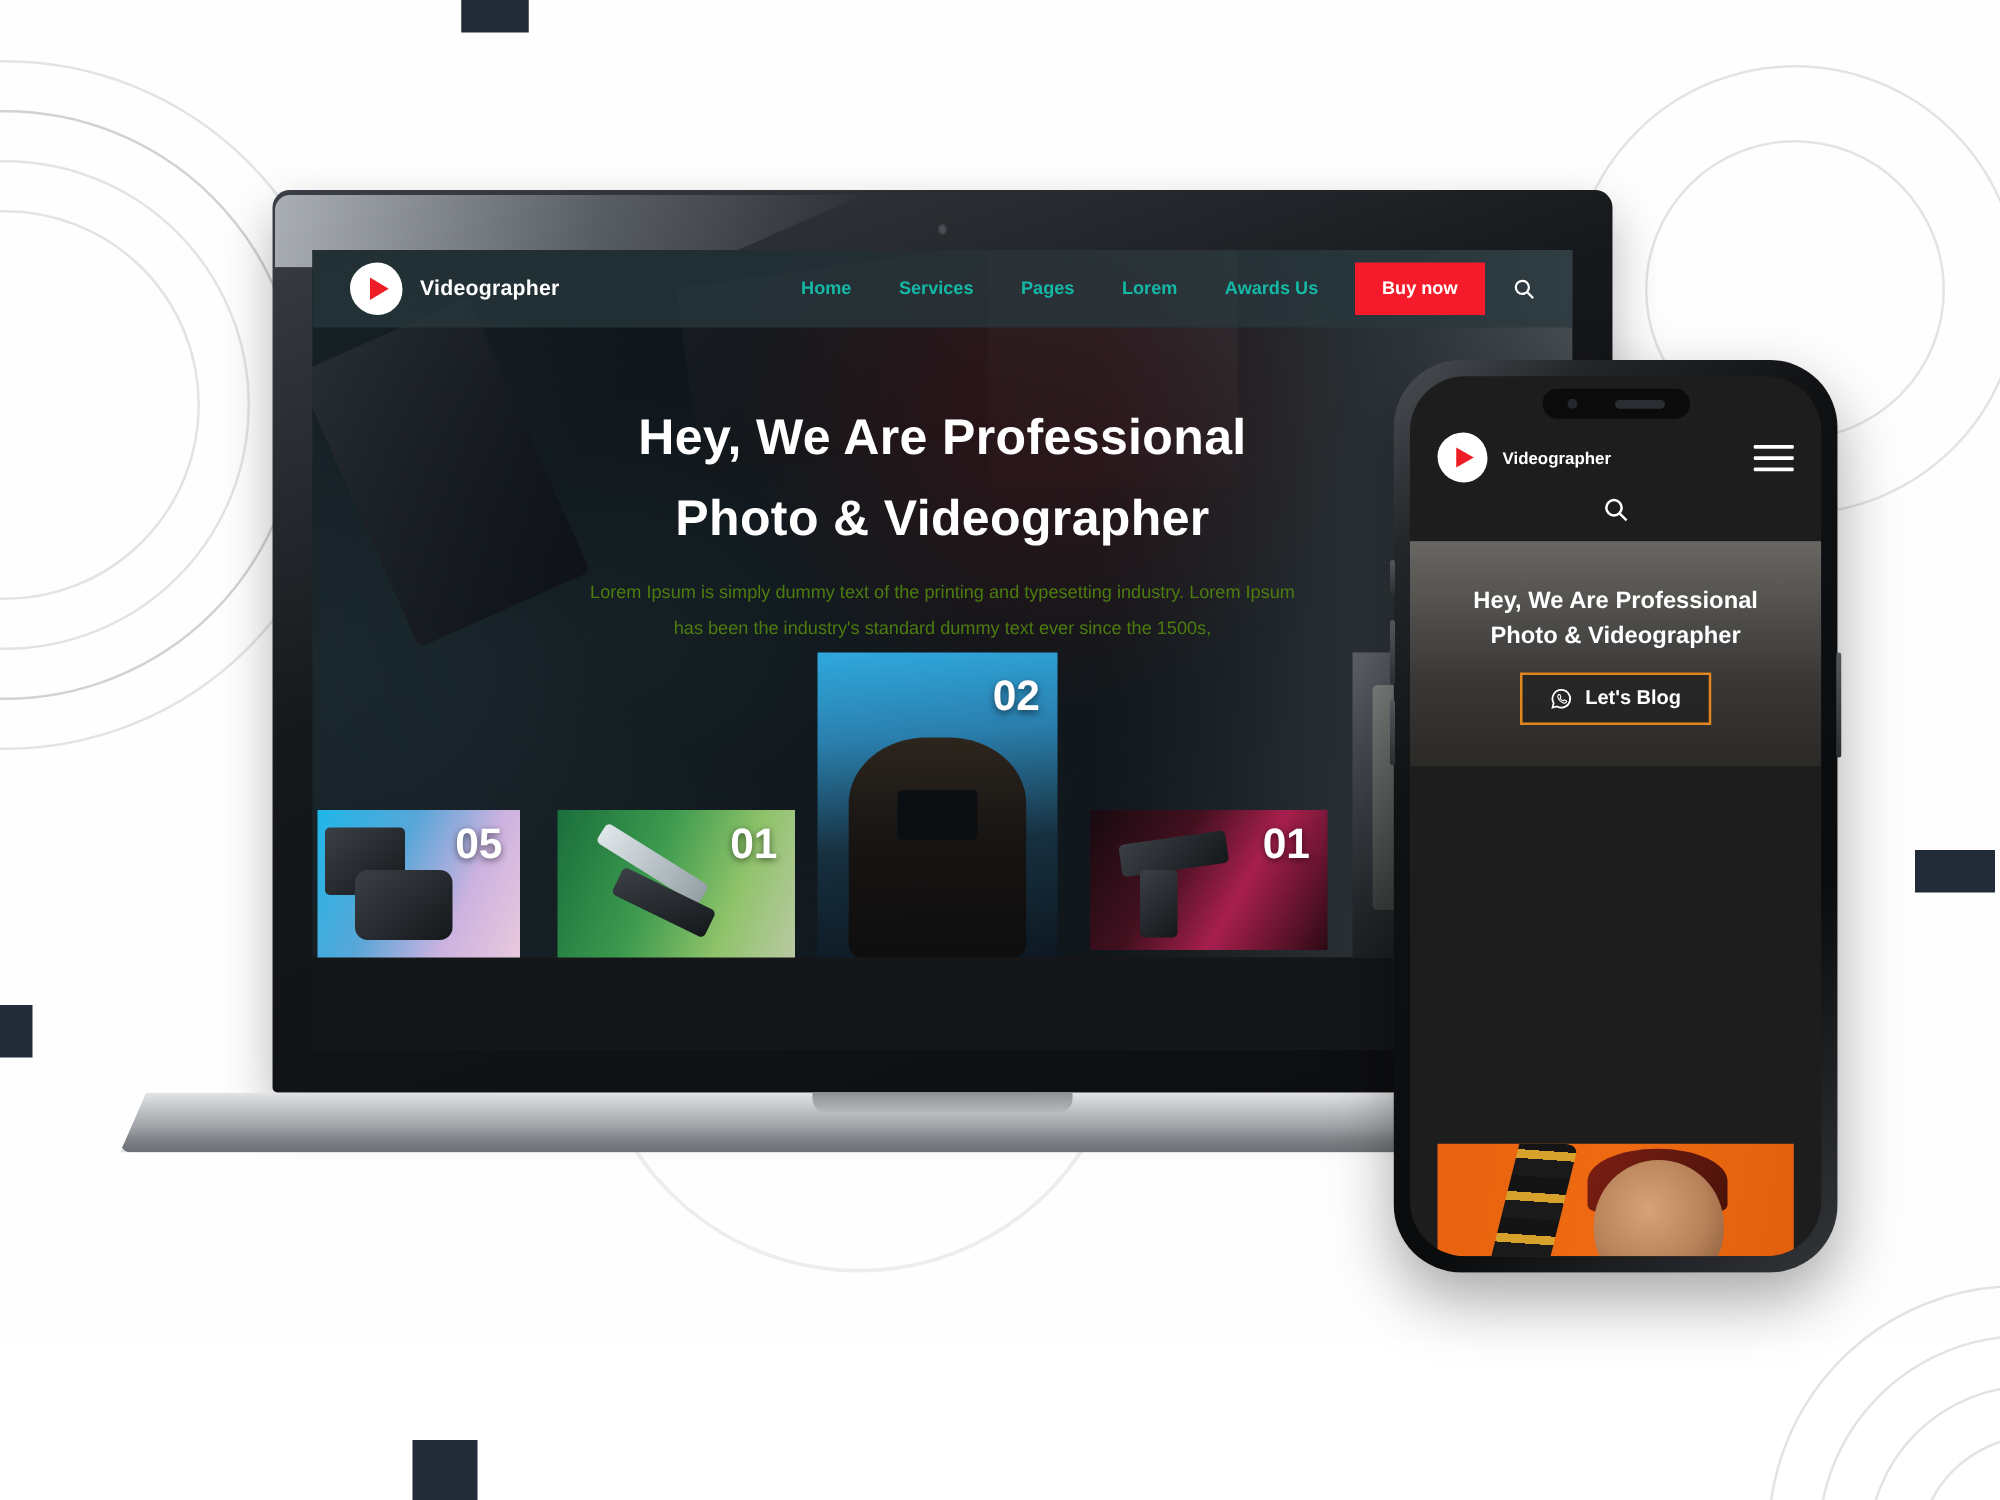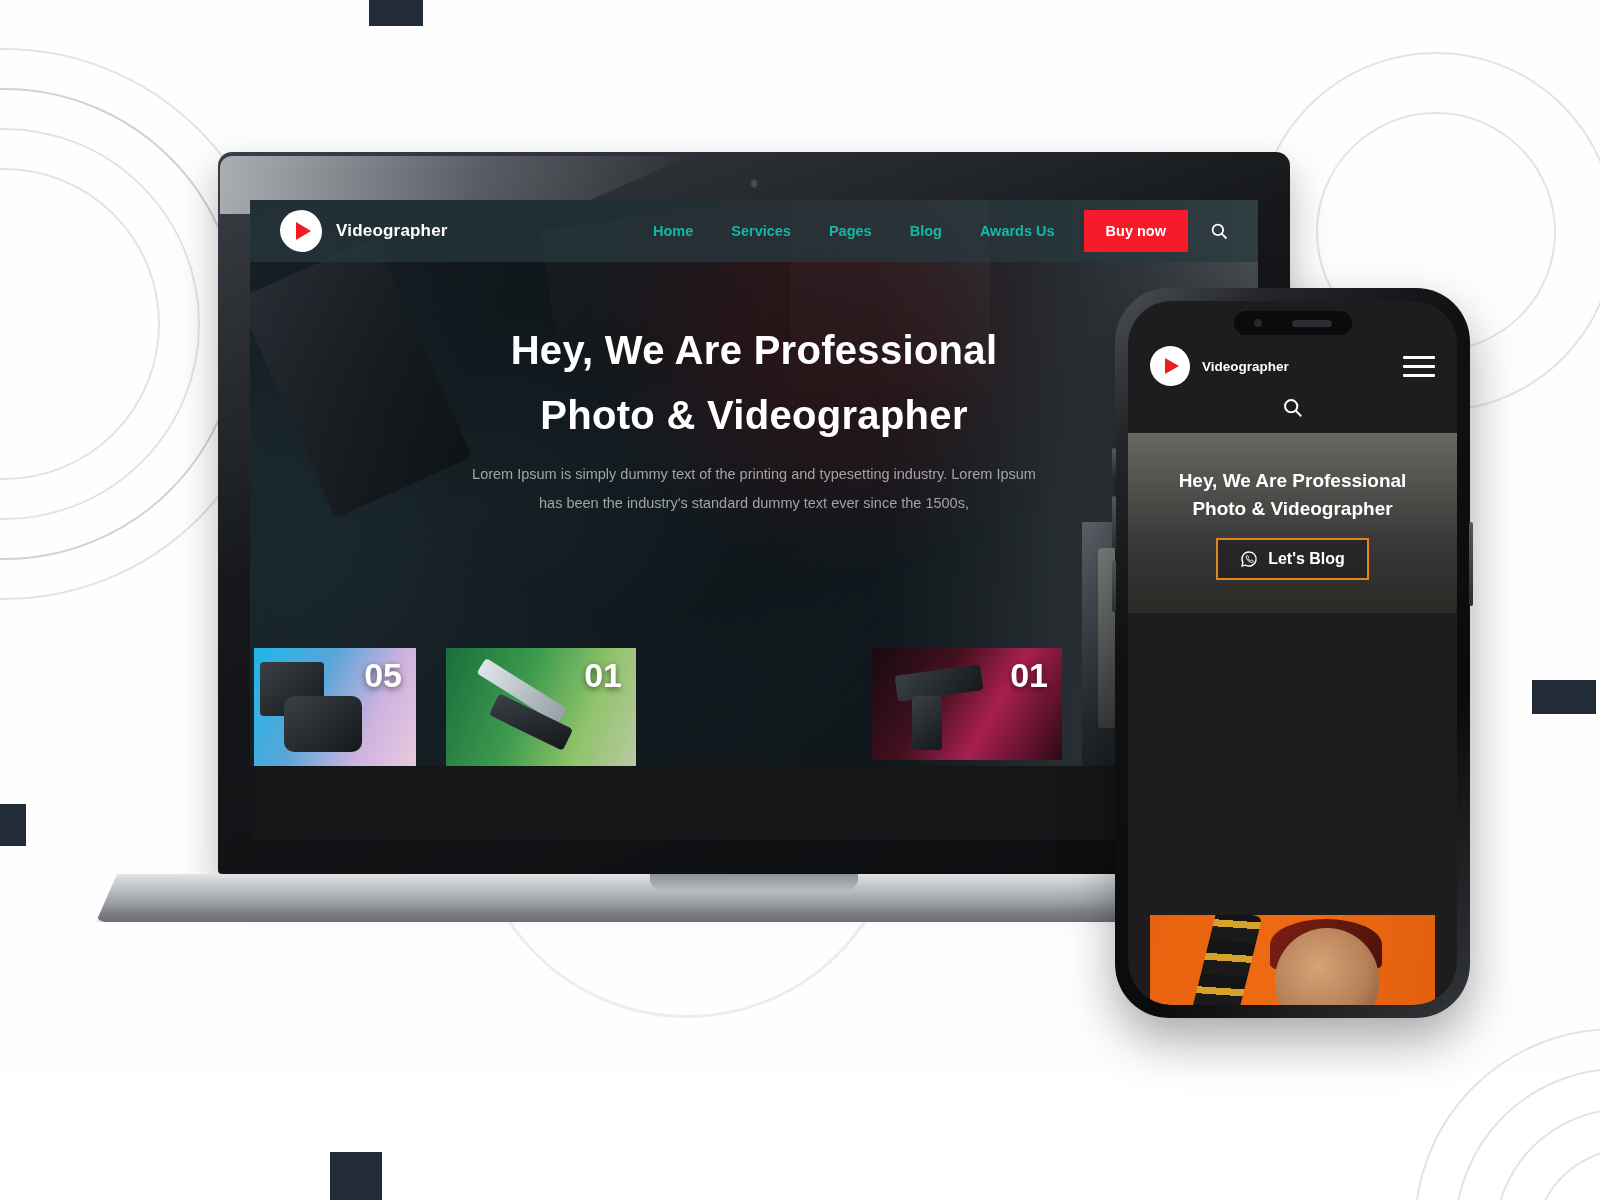--- a/index.html
+++ b/index.html
@@ -92,21 +92,21 @@
       linear-gradient(90deg, rgba(0,0,0,0) 62%, rgba(160,168,175,.22) 88%, rgba(190,196,200,.30) 100%);
   }
   .cam-shape {
     position:absolute; background: linear-gradient(150deg,#2a3036,#14181c);
     border-radius: 6px; opacity:.9;
   }
   .hero-text { position: absolute; left:0; right:0; top: 118px; text-align:center; z-index:3; }
   .h-line {
     color:#fff; font-size: 40px; font-weight: 700; letter-spacing:.3px; line-height: 1.62;
   }
-  .h-sub { color:#a3a3a3; font-size: 14.5px; line-height: 1.75; margin-top: 14px; }
+  .h-sub { color:#4d7c0f; font-size: 14.5px; line-height: 1.75; margin-top: 14px; }
 
   
   .cards { position:absolute; left:0; right:0; bottom: 74px; height: 270px; z-index:4; }
   .card { position:absolute; overflow:hidden; }
   .card .num {
     position:absolute; color:#fff; font-weight: 700; font-size: 34px;
     right: 14px; text-shadow: 0 2px 6px rgba(0,0,0,.55);
   }
   .c05 { left: 4px; bottom: 0; width: 162px; height: 118px;
          background: linear-gradient(115deg,#1fb6e8 0%, #58a6d8 38%, #cdb2e0 70%, #e8c9dd 100%); }
@@ -273,21 +273,21 @@
             <div class="logo-blob">
               <div class="play-tri"></div>
             </div>
             <div class="brand-name">Videographer</div>
           </div>
 
           <div class="nav-links">
             <div class="nav-link">Home</div>
             <div class="nav-link">Services</div>
             <div class="nav-link">Pages</div>
-            <div class="nav-link">Blog</div>
+            <div class="nav-link">Lorem</div>
             <div class="nav-link">Awards Us</div>
             <div class="buy-btn">Buy now</div>
             <div class="search-ic">
               <svg width="18" height="18" viewBox="0 0 24 24" fill="none" stroke="#fff" stroke-width="2.4">
                 <circle cx="10.5" cy="10.5" r="7"></circle>
                   <line x1="15.8" y1="15.8" x2="22" y2="22"></line>
               </svg>
             </div>
           </div>
         </div>
@@ -305,20 +305,25 @@
             <div class="gear" style="left:30px; top:48px; width:78px; height:56px; border-radius:10px;"></div>
             <div class="num">05</div>
           </div>
 
           <div class="card c01">
             <div class="gear" style="left:28px; top:34px; width:96px; height:18px; transform:rotate(32deg); background:linear-gradient(90deg,#dfe6e9,#95a0a6);"></div>
             <div class="gear" style="left:44px; top:62px; width:82px; height:24px; transform:rotate(26deg);"></div>
             <div class="num">01</div>
           </div>
 
+          <div class="card c02">
+            <div class="person"></div>
+            <div class="gear" style="left:50%; top:110px; margin-left:-32px; width:64px; height:40px; background:#0c0f12;"></div>
+            <div class="num">02</div>
+          </div>
 
           <div class="card c03">
             <div class="gear" style="left:24px; top:22px; width:86px; height:26px; transform:rotate(-8deg);"></div>
             <div class="gear" style="left:40px; top:48px; width:30px; height:54px;"></div>
             <div class="num">01</div>
           </div>
 
           <div class="card c04">
             <div class="gear" style="left:16px; top:26px; width:40px; height:180px; background:linear-gradient(180deg,#7e827f,#3a3d3c);"></div>
             <div class="gear" style="left:74px; top:10px; width:58px; height:210px; background:linear-gradient(180deg,#cfd3cf,#55595a);"></div>

